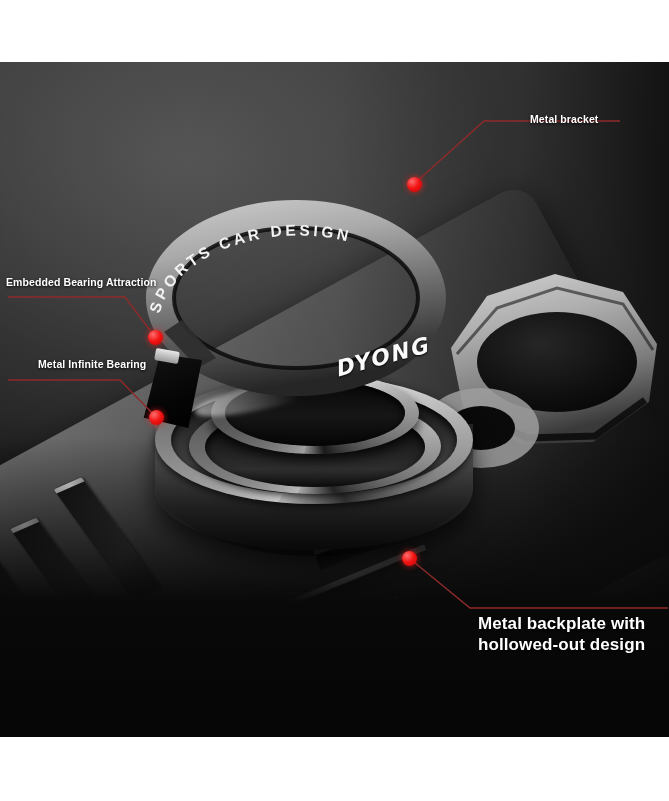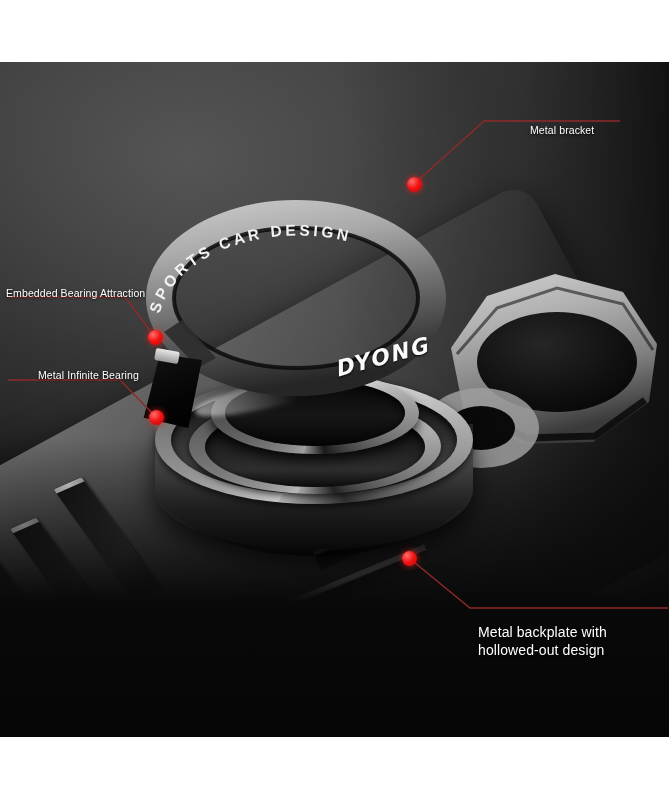--- a/index.html
+++ b/index.html
@@ -202,29 +202,28 @@
     position:absolute;left:155px;top:288px;width:24px;height:12px;
     background:linear-gradient(180deg,#e8e8e8,#9a9a9a);
     transform:rotate(10deg);
     border-radius:2px;
   }
 
   
   .callout-label{
     position:absolute;
     color:#ffffff;
-    font-weight:400;
+    font-weight:700;
     line-height:1.25;
     white-space:pre-line;
     text-shadow:0 1px 3px rgba(0,0,0,.95);
     letter-spacing:.1px;
-    margin-top:11px;
   }
   .lbl-sm{font-size:10.5px;}
-  .lbl-lg{font-size:14px;}
+  .lbl-lg{font-size:17px;}
 
   .dot{
     position:absolute;width:15px;height:15px;border-radius:50%;
     background:radial-gradient(circle at 34% 30%,#ff6d6d 0%,#f21313 48%,#c40505 100%);
     box-shadow:0 0 6px rgba(255,30,30,.75);
   }
   .leader{position:absolute;left:0;top:0;pointer-events:none;overflow:visible;}
 
   
   .pad-top{position:absolute;left:0;top:0;width:100%;height:62px;background:#fff;}

